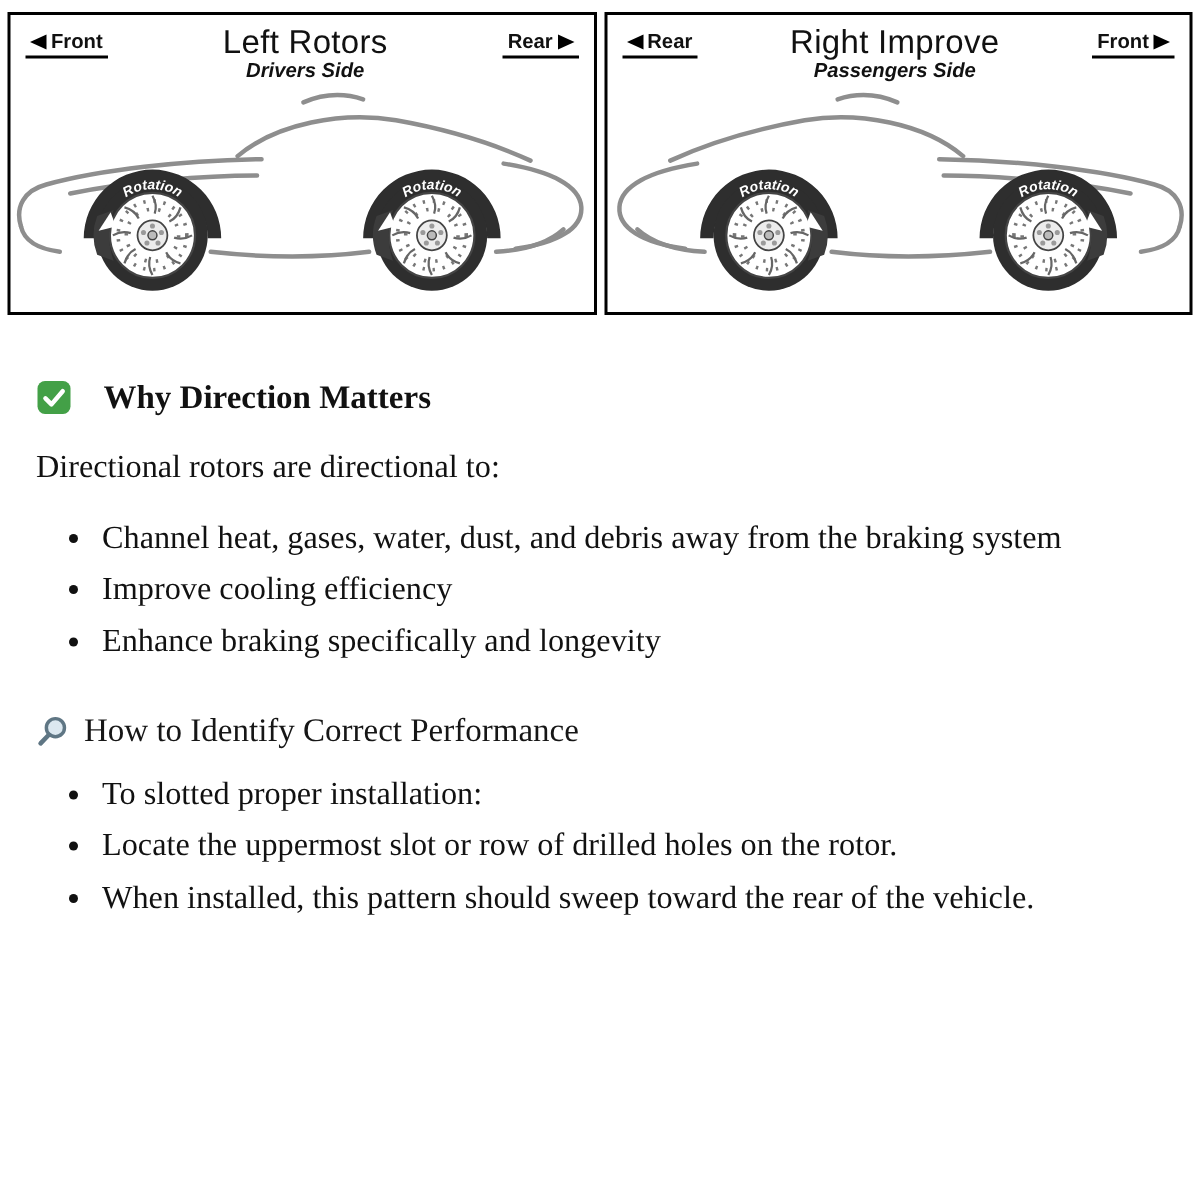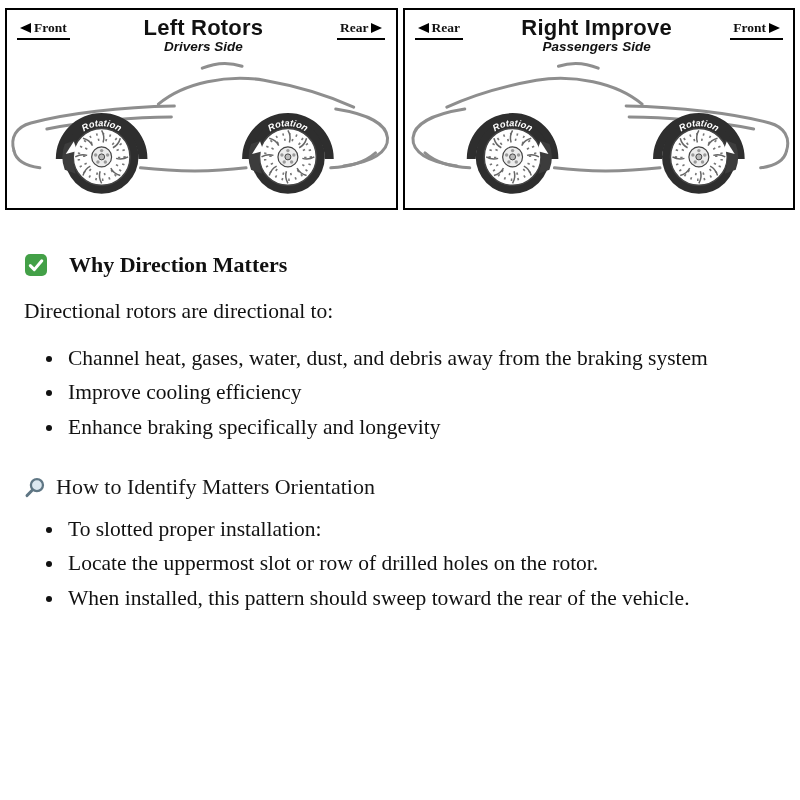--- a/index.html
+++ b/index.html
@@ -5,23 +5,23 @@
   * { box-sizing: border-box; }
   html,body { margin:0; padding:0; background:#fff; }
   body { width:800px; font-family:"Liberation Serif", serif; color:#111; }
   .page { width:800px; height:800px; overflow:hidden; background:#fff; }
 
   
   .diagram-row { display:flex; gap:5px; padding:8px 5px 2px 5px; }
   .panel { flex:1; border:2px solid #000; height:202px; position:relative; overflow:hidden; background:#fff; }
   .panel-head { display:flex; justify-content:space-between; align-items:flex-start; padding:5px 10px 0 10px; }
   .title-block { text-align:center; font-family:"Liberation Sans", sans-serif; line-height:1.08; margin-top:1px; }
-  .panel-title { font-size:22px; font-weight:700; letter-spacing:.2px; }
+  .panel-title { font-size:22px; font-weight:400; letter-spacing:.2px; }
   .panel-sub { font-size:13.5px; font-weight:700; font-style:italic; }
-  .dir { display:inline-flex; align-items:center; gap:3px; font-family:Liberation Serif, serif;
+  .dir { display:inline-flex; align-items:center; gap:3px; font-family:Liberation Sans, sans-serif;
          font-size:13.5px; font-weight:700; border-bottom:2.5px solid #000; padding:1px 3px 2px 3px; margin-top:4px; }
   .tri-l { width:0; height:0; border-top:5px solid transparent; border-bottom:5px solid transparent; border-right:11px solid #000; }
   .tri-r { width:0; height:0; border-top:5px solid transparent; border-bottom:5px solid transparent; border-left:11px solid #000; }
   .car { position:absolute; left:0; right:0; bottom:2px; width:100%; height:152px; display:block; }
 
   
   .content { padding:10px 26px 0 24px; font-size:21.5px; line-height:1.56; }
   .content p { margin:13px 0; }
   .section-h { font-size:22px; font-weight:700; margin:26px 0 8px 0; display:flex; align-items:center; gap:21px; }
   .section-h-light { font-size:22px; font-weight:400; margin:26px 0 8px 0; display:flex; align-items:center; gap:9px; color:#161616; }
@@ -169,21 +169,21 @@
       <li>Enhance braking specifically and longevity</li>
     </ul>
 
     <div class="section-h-light">
       <span class="icon-box">
         <svg width="23" height="23" viewBox="0 0 24 24">
           <circle cx="13.5" cy="9.5" r="6.3" fill="#dce8f0" stroke="#5f7684" stroke-width="2.4"></circle>
           <line x1="8.8" y1="14.6" x2="3.2" y2="20.4" stroke="#5f7684" stroke-width="3.2" stroke-linecap="round"></line>
         </svg>
       </span>
-      <span>How to Identify Matters Orientation</span>
+      <span>How to Identify Correct Performance</span>
     </div>
 
     <ul>
       <li>To slotted proper installation:</li>
       <li>Locate the uppermost slot or row of drilled holes on the rotor.</li>
       <li>When installed, this pattern should sweep toward the rear of the vehicle.</li>
     </ul>
 
   </div>
 </div>

